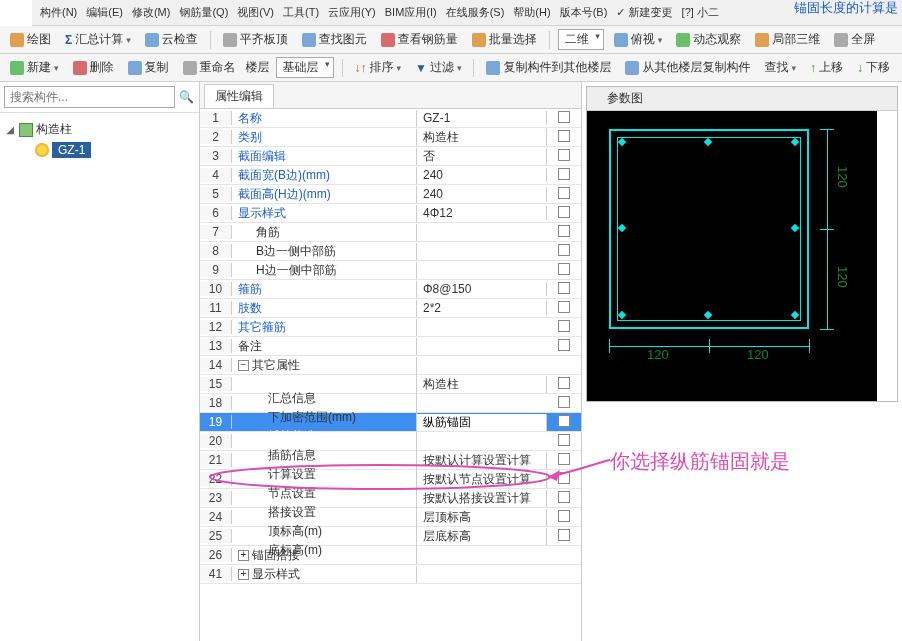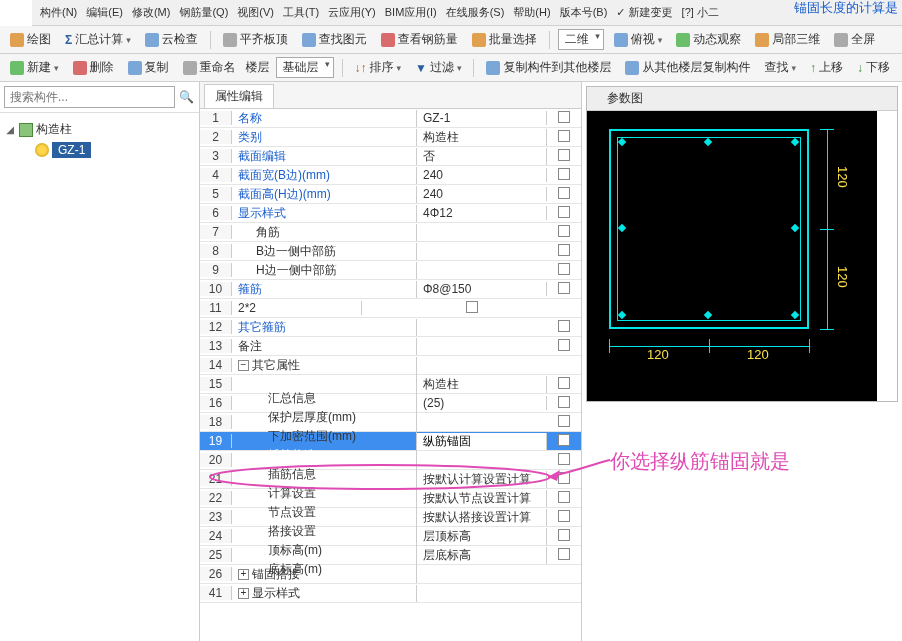--- a/index.html
+++ b/index.html
@@ -66,21 +66,21 @@
 .row.selected { background: #3e8ef0; color: #fff; }
 .row.selected .c-num { background: #3e8ef0; color:#fff; }
 .row.selected .c-val { color:#000; background:#fff; }
 
 
 .right-panel { flex: 1; padding: 4px; }
 .diagram-box { border: 1px solid #bbb; }
 .diagram-title { background: #eee; padding: 3px 20px; border-bottom: 1px solid #ccc; }
 .diagram-area { background: #000; width: 290px; height: 290px; position: relative; }
 .section-rect { position: absolute; border: 2px solid #00e5e5; }
-.dim-text { position: absolute; color: #fde047; font-size: 13px; }
+.dim-text { position: absolute; color: #15803d; font-size: 13px; }
 .dim-line { position: absolute; background: #00e5e5; }
 
 
 .annotation { position: absolute; color: #e04ab5; font-size: 20px; pointer-events: none; }
 .arrow-svg { position: absolute; pointer-events: none; }
 
 
 .top-corner { position: absolute; right: 4px; top: -1px; color: #1a5fcc; font-size: 13px; white-space: nowrap; }
 </style>
 </head>
@@ -310,20 +310,23 @@
           <div class="row">
             <div class="c-num">10</div>
             <div class="c-name">
               <span class="link">箍筋</span>
             </div>
             <div class="c-val">Φ8@150</div>
             <div class="c-add"><span class="chk"></span></div>
           </div>
           <div class="row">
             <div class="c-num">11</div>
+            <div class="c-name">
+              <span class="link">肢数</span>
+            </div>
             <div class="c-val">2*2</div>
             <div class="c-add"><span class="chk"></span></div>
           </div>
           <div class="row">
             <div class="c-num">12</div>
             <div class="c-name">
               <span class="link">其它箍筋</span>
             </div>
             <div class="c-val"></div>
             <div class="c-add"><span class="chk"></span></div>
@@ -344,28 +347,20 @@
             </div>
             <div class="c-val"></div>
             <div class="c-add"></div>
           </div>
           <div class="row">
             <div class="c-num">15</div>
             <div class="c-name">
               <span class="indent2">汇总信息</span>
             </div>
             <div class="c-val">构造柱</div>
-            <div class="c-add"><span class="chk"></span></div>
-          </div>
-          <div class="row">
-            <div class="c-num">16</div>
-            <div class="c-name">
-              <span class="indent2">保护层厚度(mm)</span>
-            </div>
-            <div class="c-val">(25)</div>
             <div class="c-add"><span class="chk"></span></div>
           </div>
           <div class="row">
             <div class="c-num">18</div>
             <div class="c-name">
               <span class="indent2">下加密范围(mm)</span>
             </div>
             <div class="c-val"></div>
             <div class="c-add"><span class="chk"></span></div>
           </div>

